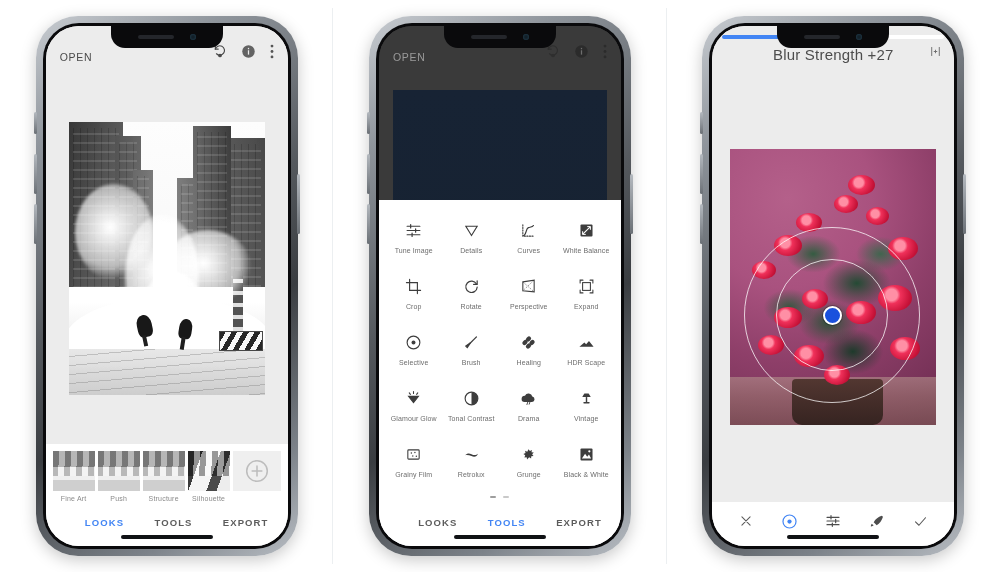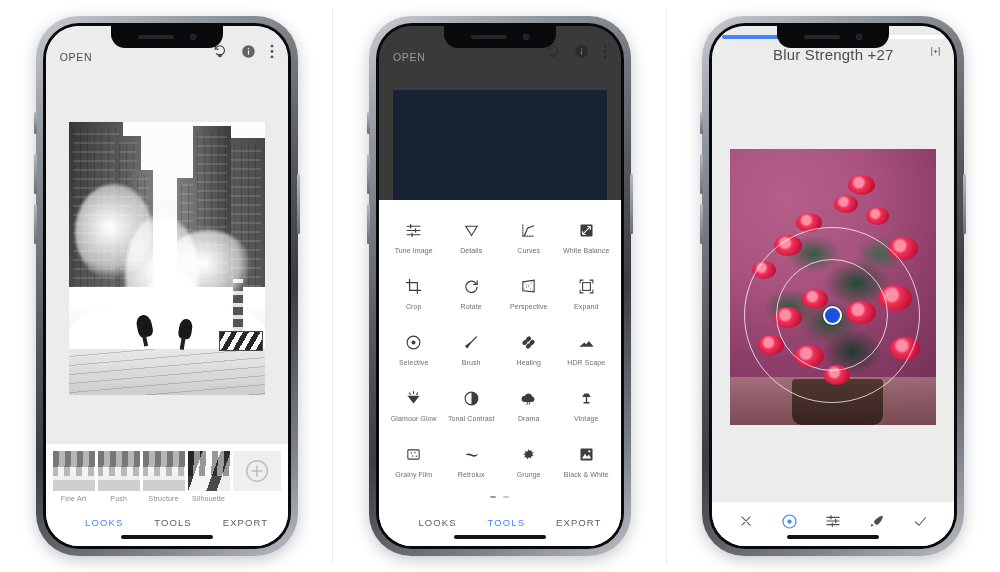--- a/index.html
+++ b/index.html
@@ -175,21 +175,21 @@
   }
   .look.addbtn { width:48px; }
   .look.addbtn .thumb { width:48px; background:#efefef; display:flex; align-items:center; justify-content:center; }
   .look.addbtn .thumb::after{ display:none; }
 
   .tabbar {
     height:42px; flex:0 0 42px; background:#fff;
     display:flex; align-items:center; justify-content:space-around;
     padding:0 14px 6px 14px;
   }
-  .tab { font-size:9.5px; letter-spacing:1.1px; color:#5c5c5c; font-weight:400;margin-left:20px; }
+  .tab { font-size:9.5px; letter-spacing:1.1px; color:#5c5c5c; font-weight:700;margin-left:20px; }
   .tab.active { color:#4285f4; }
 
   
   .dim-screen { background:#3a3a3a; }
   .dim-top { background:#3a3a3a; }
   .dim-top .open-label { color:#9a9a9a; }
   .dim-photo { background:#3a3a3a; position:relative; }
   .dark-img {
     position:absolute; left:14px; right:14px; top:18px; bottom:0;
     background:linear-gradient(180deg,#172334,#16212f);

